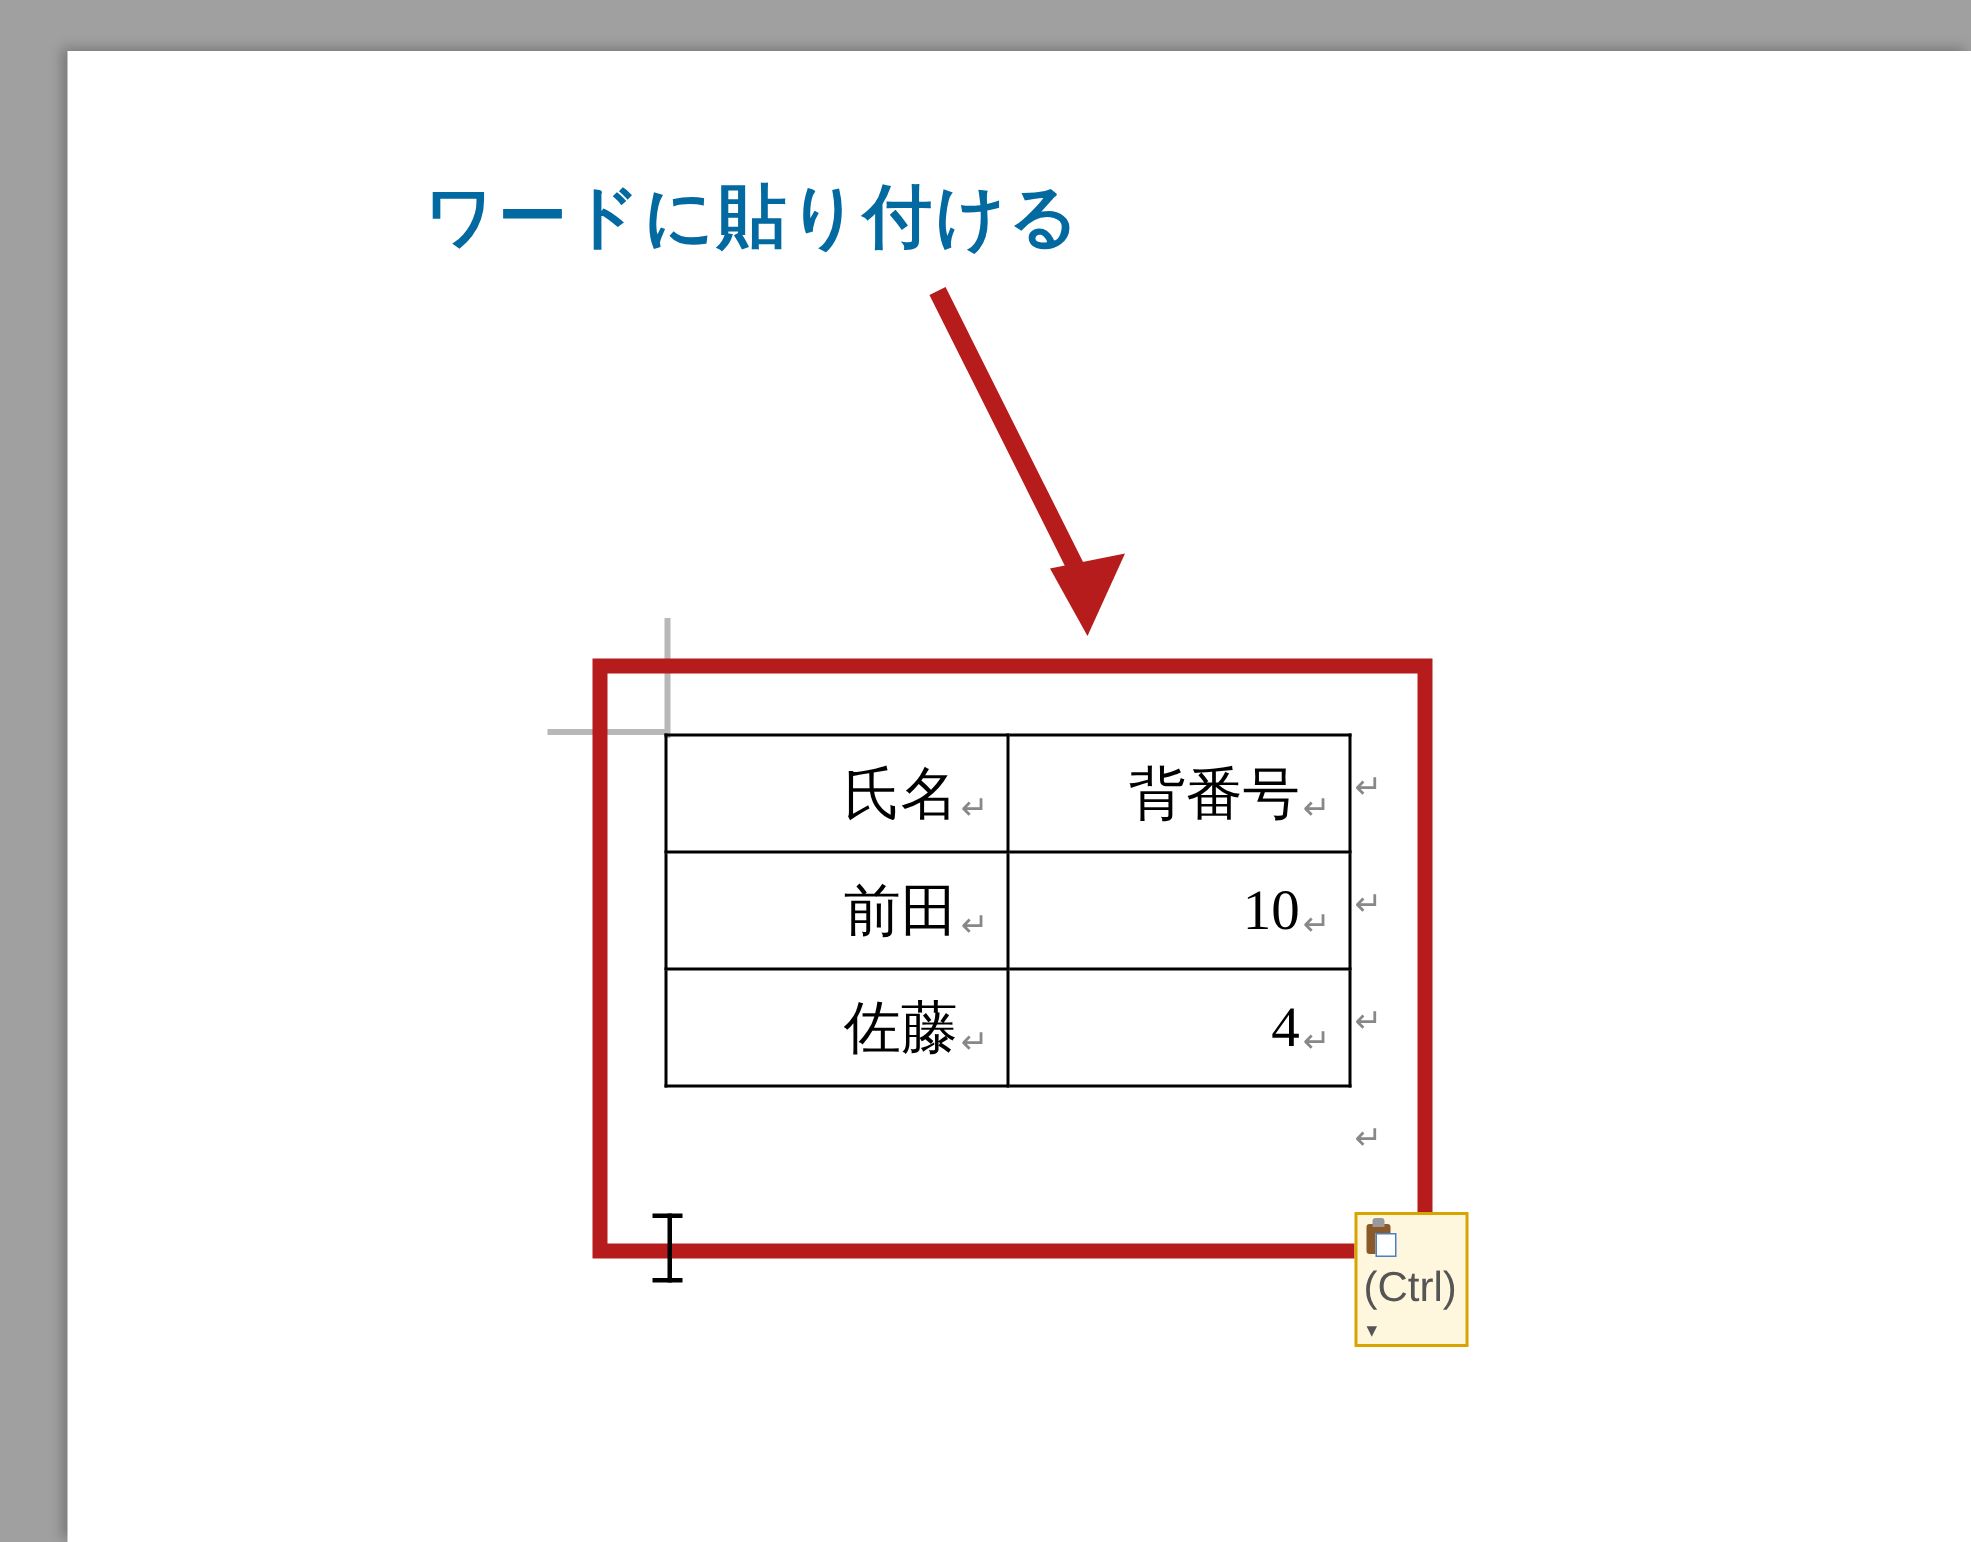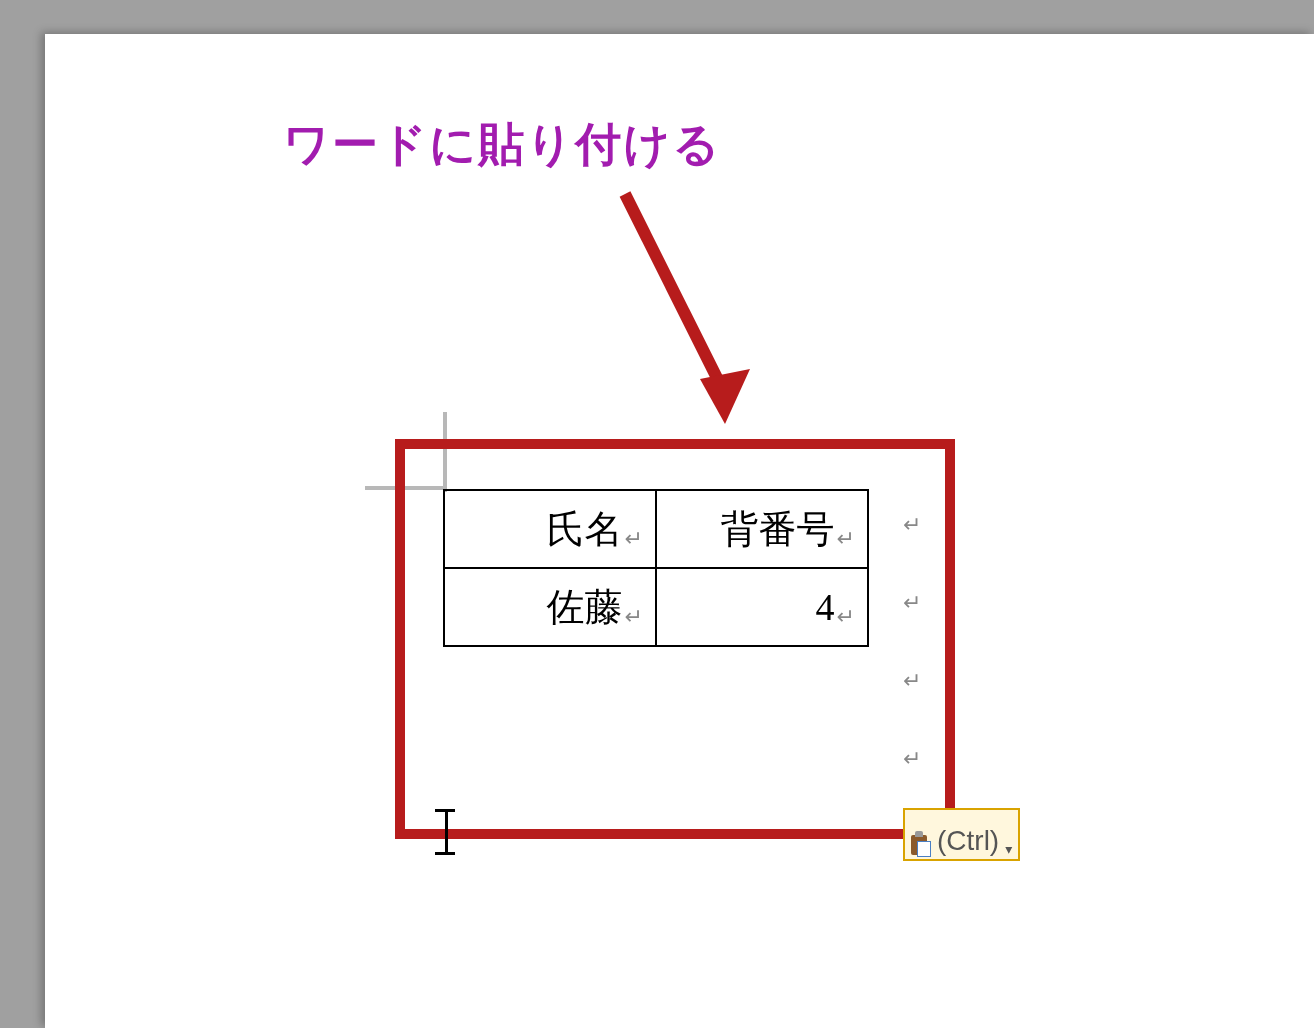--- a/index.html
+++ b/index.html
@@ -23,21 +23,21 @@
       bottom: 0;
       background: #ffffff;
       box-shadow: -4px -2px 8px rgba(0,0,0,0.25);
     }
     .annotation-title {
       position: absolute;
       left: 238px;
       top: 80px;
       font-size: 46px;
       font-weight: bold;
-      color: #a21caf;
+      color: #0369a1;
       letter-spacing: 2px;
     }
     .arrow-svg {
       position: absolute;
       left: 560px;
       top: 150px;
       width: 180px;
       height: 250px;
       pointer-events: none;
     }
@@ -67,21 +67,21 @@
       background: #b8b8b8;
     }
     .word-table {
       position: absolute;
       left: 398px;
       top: 455px;
       border-collapse: collapse;
     }
     .word-table td {
       border: 2px solid #000;
-      width: 212px;
+      width: 228px;
       height: 78px;
       font-size: 38px;
       padding: 4px 12px 4px 4px;
       text-align: right;
       vertical-align: middle;
       position: relative;
       font-family: "MS Mincho", serif;
       margin-top: 36px;
     }
     .cell-mark {
@@ -134,27 +134,28 @@
       width: 3px;
       height: 46px;
       background: #000;
     }
     .paste-options {
       position: absolute;
       left: 858px;
       top: 774px;
       border: 2px solid #d9a300;
       background: #fff7dd;
-      padding: 15px 6px 2px 4px;
+      padding: 2px 6px 2px 4px;
       display: flex;
-      align-items: flex-end;
+      align-items: flex-start;
       gap: 4px;
       font-size: 28px;
       font-family: Arial, sans-serif;
       color: #555;
+      flex-direction: column;
     }
     .paste-icon {
       width: 24px;
       height: 26px;
       position: relative;
     }
     .paste-icon .board {
       position: absolute;
       left: 2px;
       top: 4px;
@@ -200,20 +201,24 @@
   </svg>
 
   <div class="corner-bracket-h"></div>
   <div class="corner-bracket-v"></div>
 
   <table class="word-table">
     <tbody>
         <tr>
       <td><span>氏名</span><span class="cell-mark">↵</span></td>
       <td><span>背番号</span><span class="cell-mark">↵</span></td>
+    </tr>
+    <tr>
+      <td><span>前田</span><span class="cell-mark">↵</span></td>
+      <td><span>10</span><span class="cell-mark">↵</span></td>
     </tr>
     <tr>
       <td><span>佐藤</span><span class="cell-mark">↵</span></td>
       <td><span>4</span><span class="cell-mark">↵</span></td>
     </tr>
   </tbody>
     </table>
 
   <span class="row-end-mark r1">↵</span>
   <span class="row-end-mark r2">↵</span>

